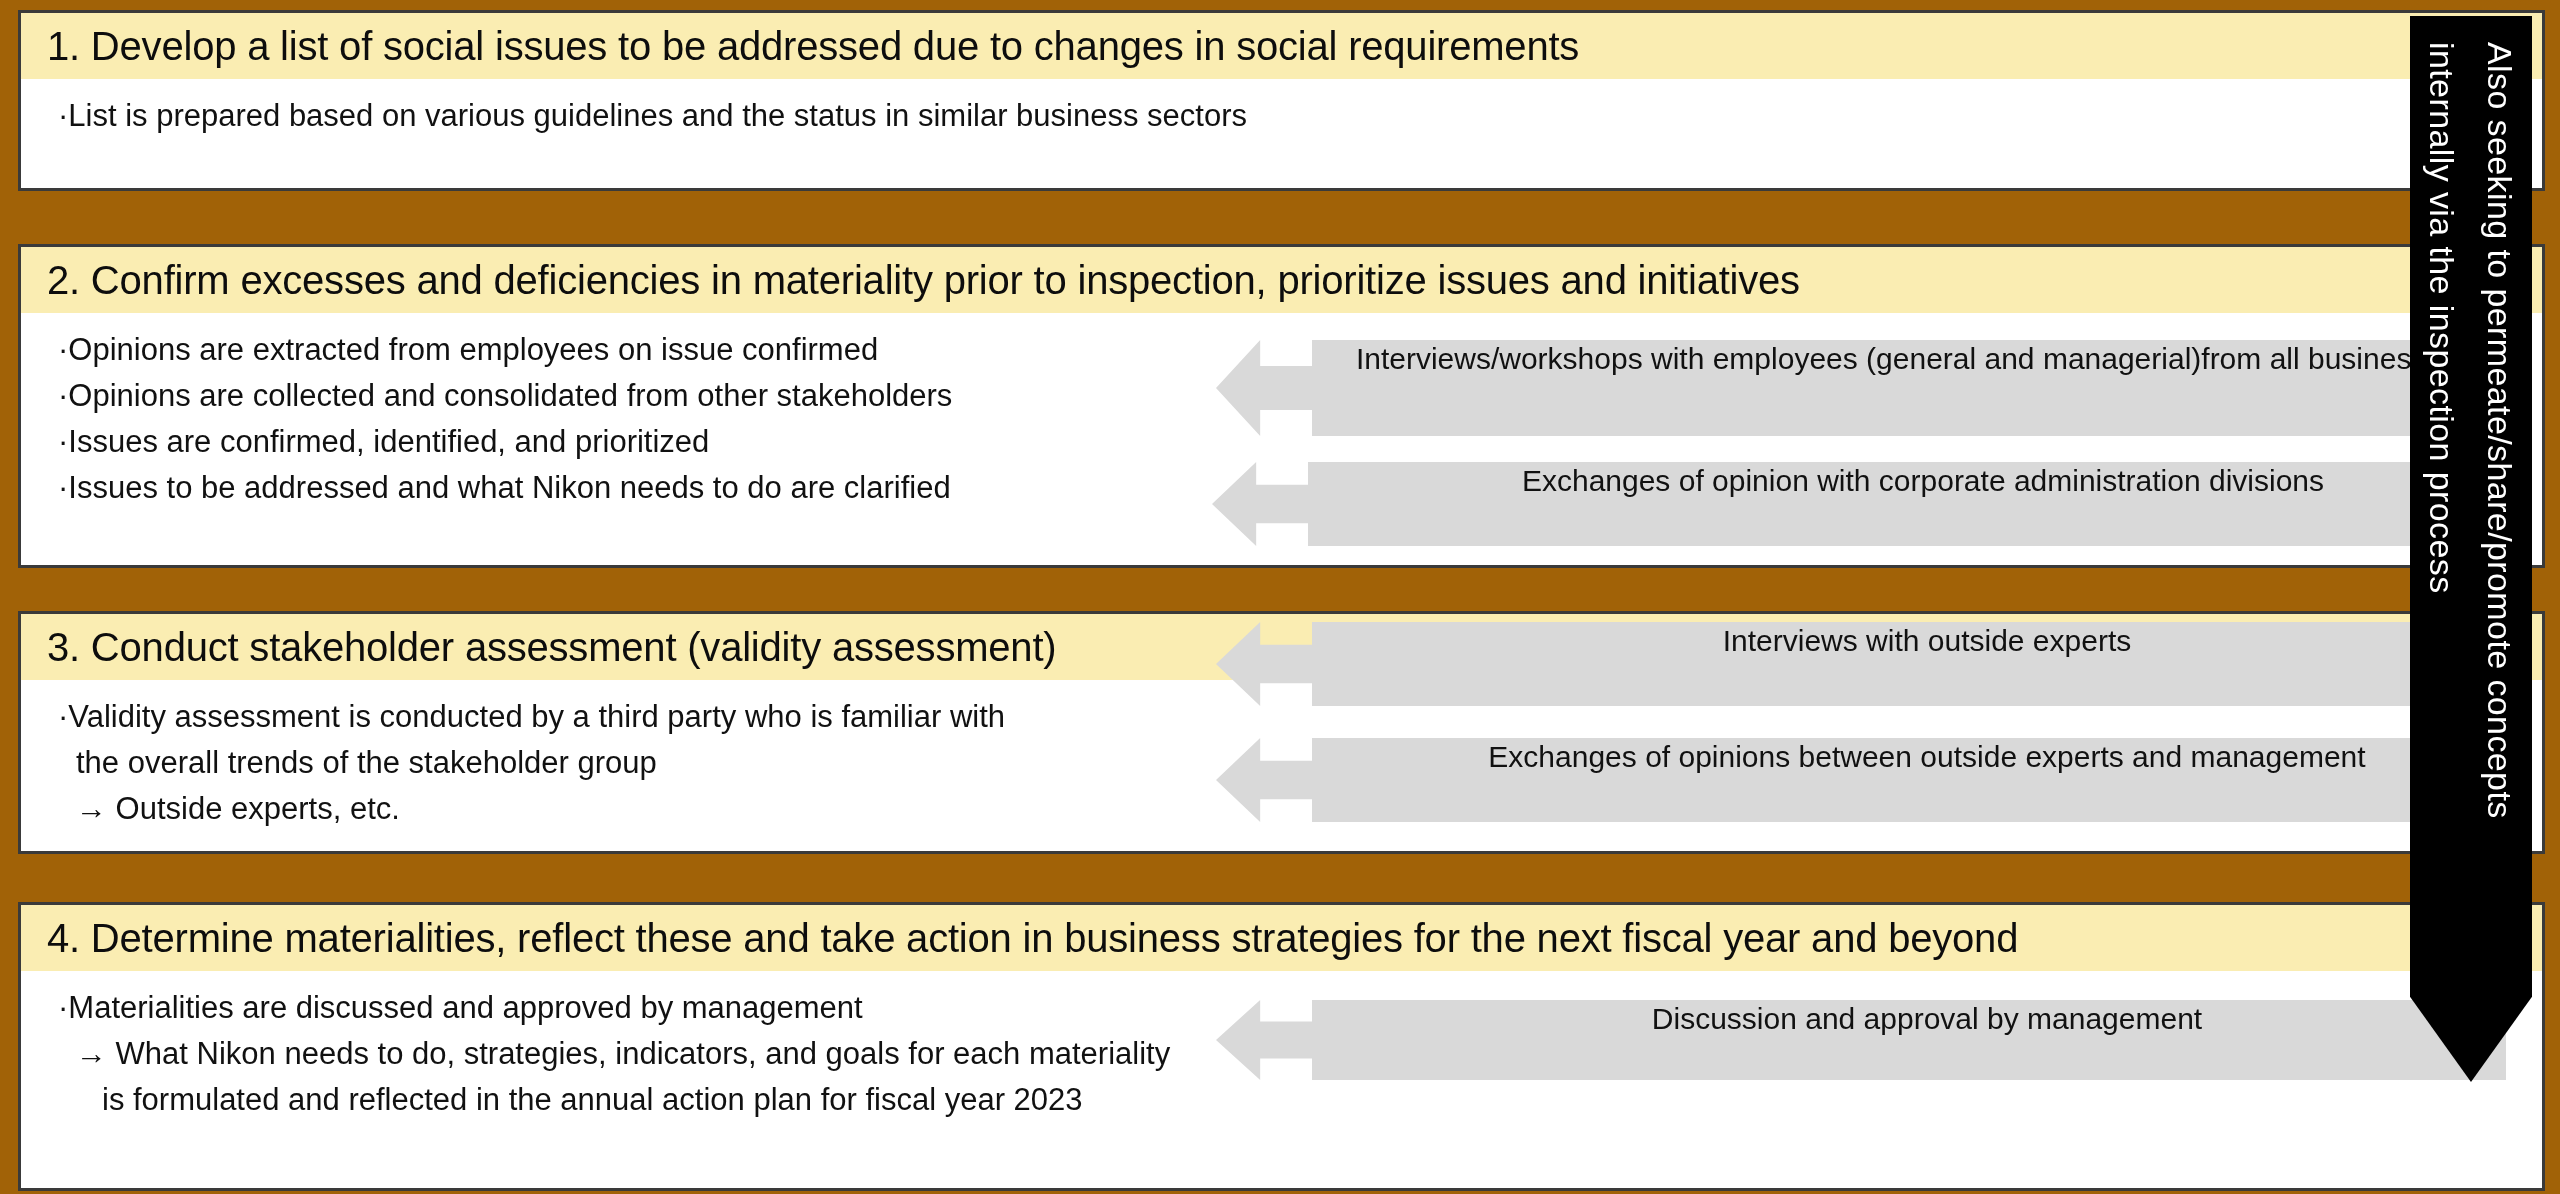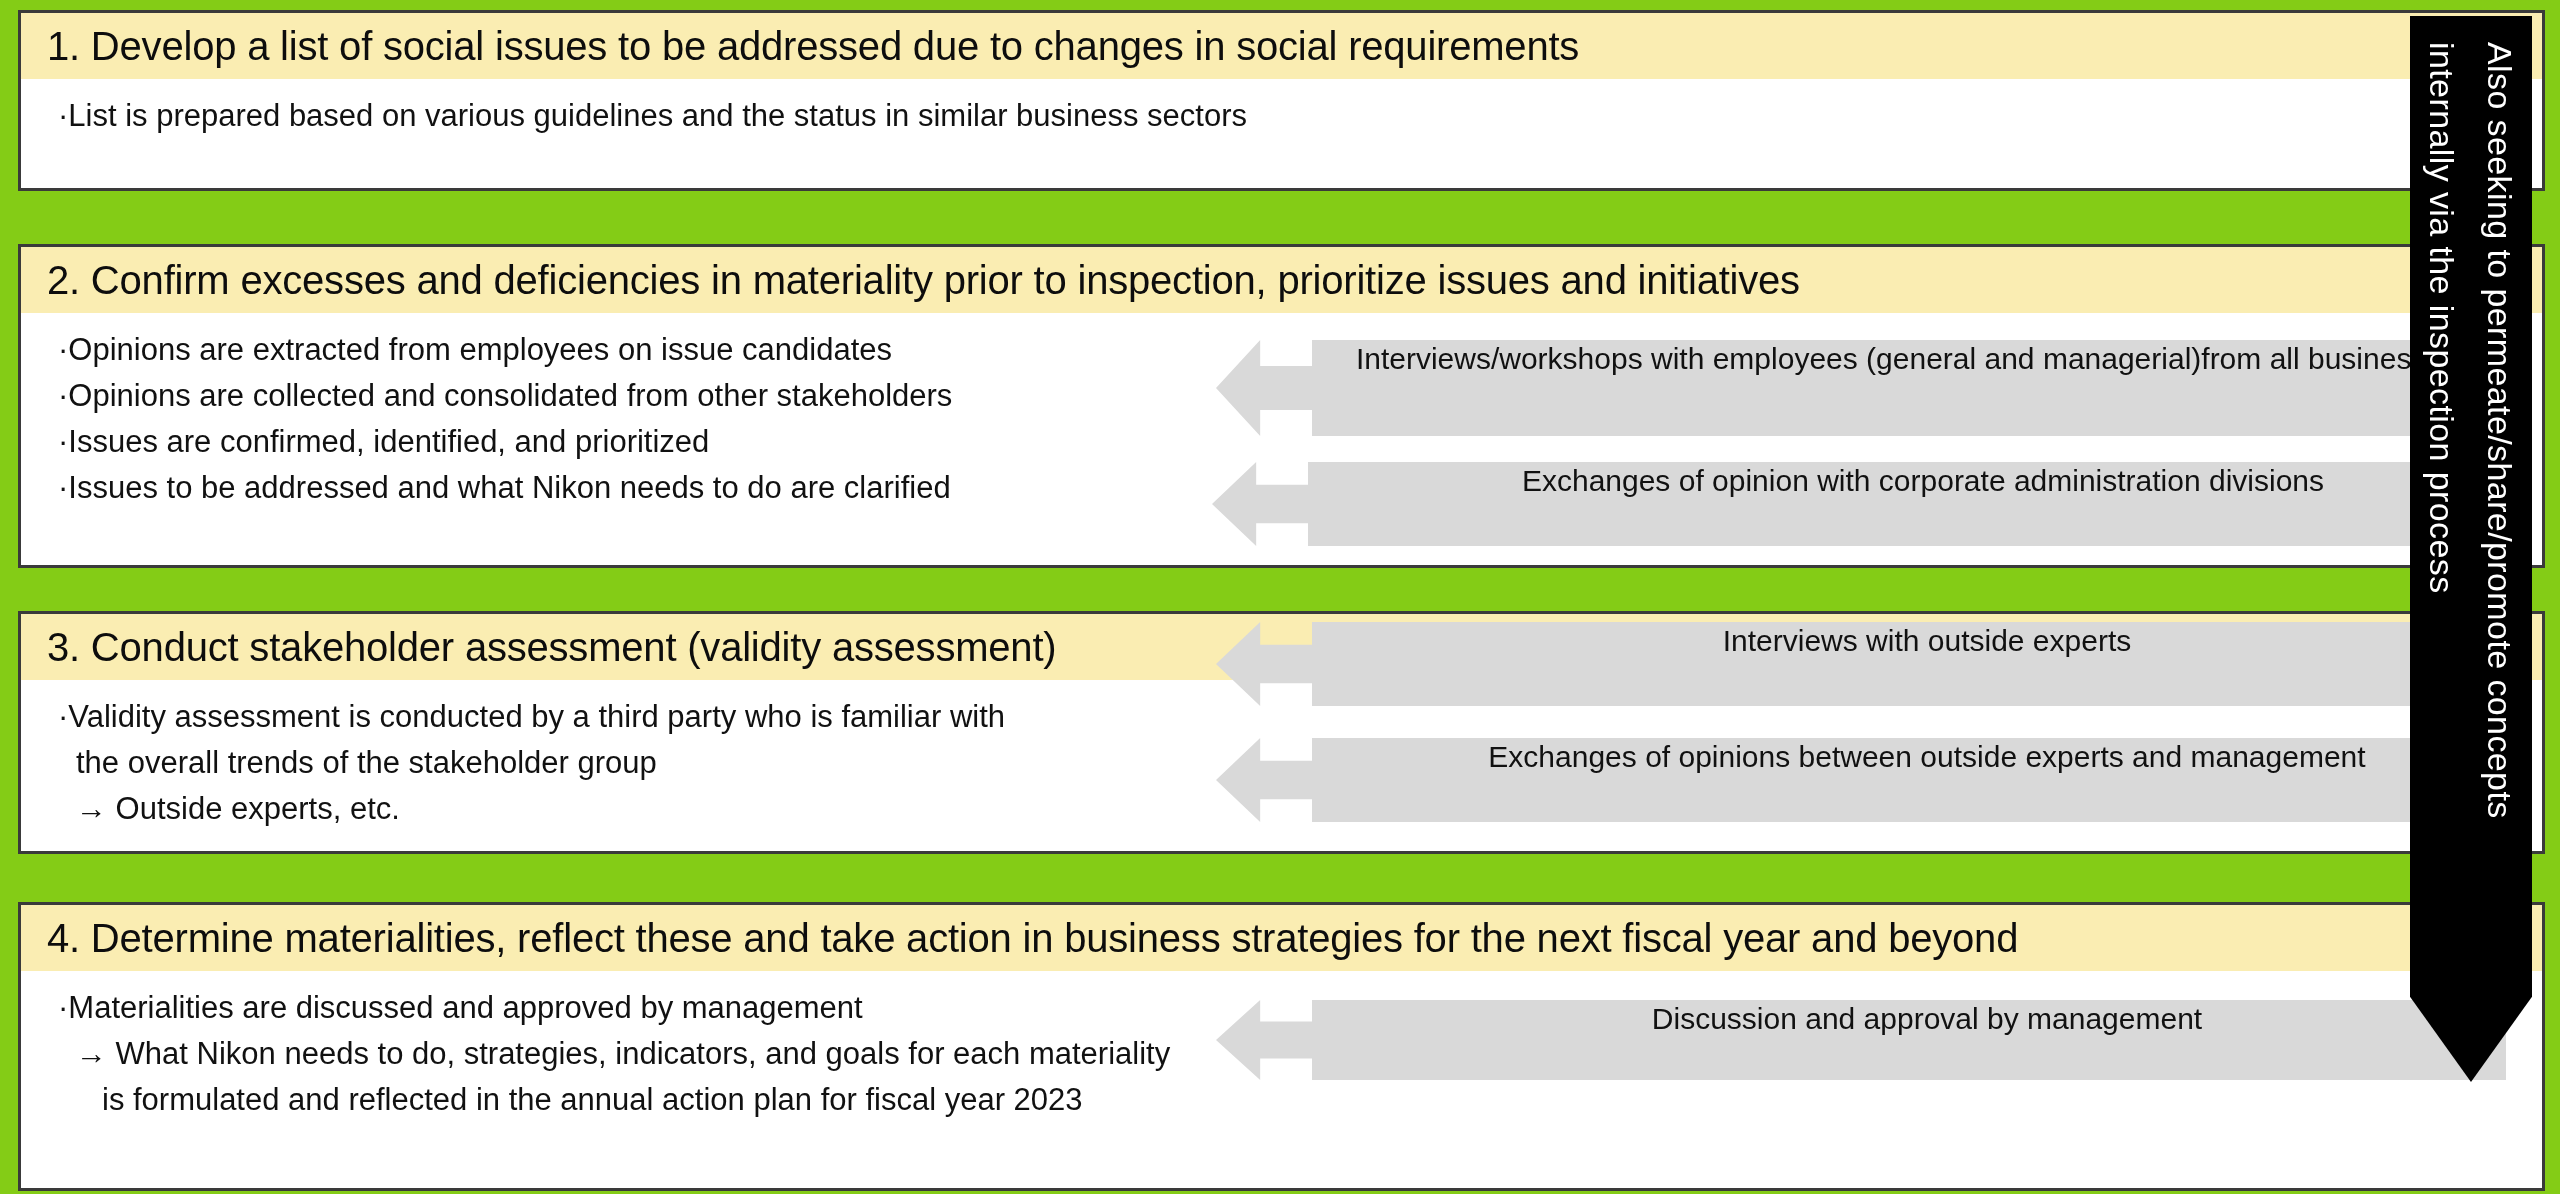--- a/index.html
+++ b/index.html
@@ -8,21 +8,21 @@
     width: 2560px;
     height: 1194px;
     background: #ffffff;
     font-family: "Liberation Sans", sans-serif;
   }
 
   #diagram {
     position: relative;
     width: 2560px;
     height: 1194px;
-    background: #84cc16;
+    background: #a16207;
     overflow: hidden;
   }
 
   
   .step-box {
     position: absolute;
     left: 18px;
     width: 2527px;
     border: 3px solid #3a3a3a;
     background: #ffffff;
@@ -144,21 +144,21 @@
   <div class="step-box" id="step-1">
     <div class="step-header">1. Develop a list of social issues to be addressed due to changes in social requirements</div>
     <div class="step-body">
       <div class="bullet-line">·List is prepared based on various guidelines and the status in similar business sectors</div>
     </div>
   </div>
 
   <div class="step-box" id="step-2">
     <div class="step-header">2. Confirm excesses and deficiencies in materiality prior to inspection, prioritize issues and initiatives</div>
     <div class="step-body">
-      <div class="bullet-line">·Opinions are extracted from employees on issue candidates</div>
+      <div class="bullet-line">·Opinions are extracted from employees on issue confirmed</div>
       <div class="bullet-line">·Opinions are collected and consolidated from other stakeholders</div>
       <div class="bullet-line">·Issues are confirmed, identified, and prioritized</div>
       <div class="bullet-line">·Issues to be addressed and what Nikon needs to do are clarified</div>
     </div>
   </div>
 
   <div class="step-box" id="step-3">
     <div class="step-header">3. Conduct stakeholder assessment (validity assessment)</div>
     <div class="step-body">
       <div class="bullet-line">·Validity assessment is conducted by a third party who is familiar with</div>

